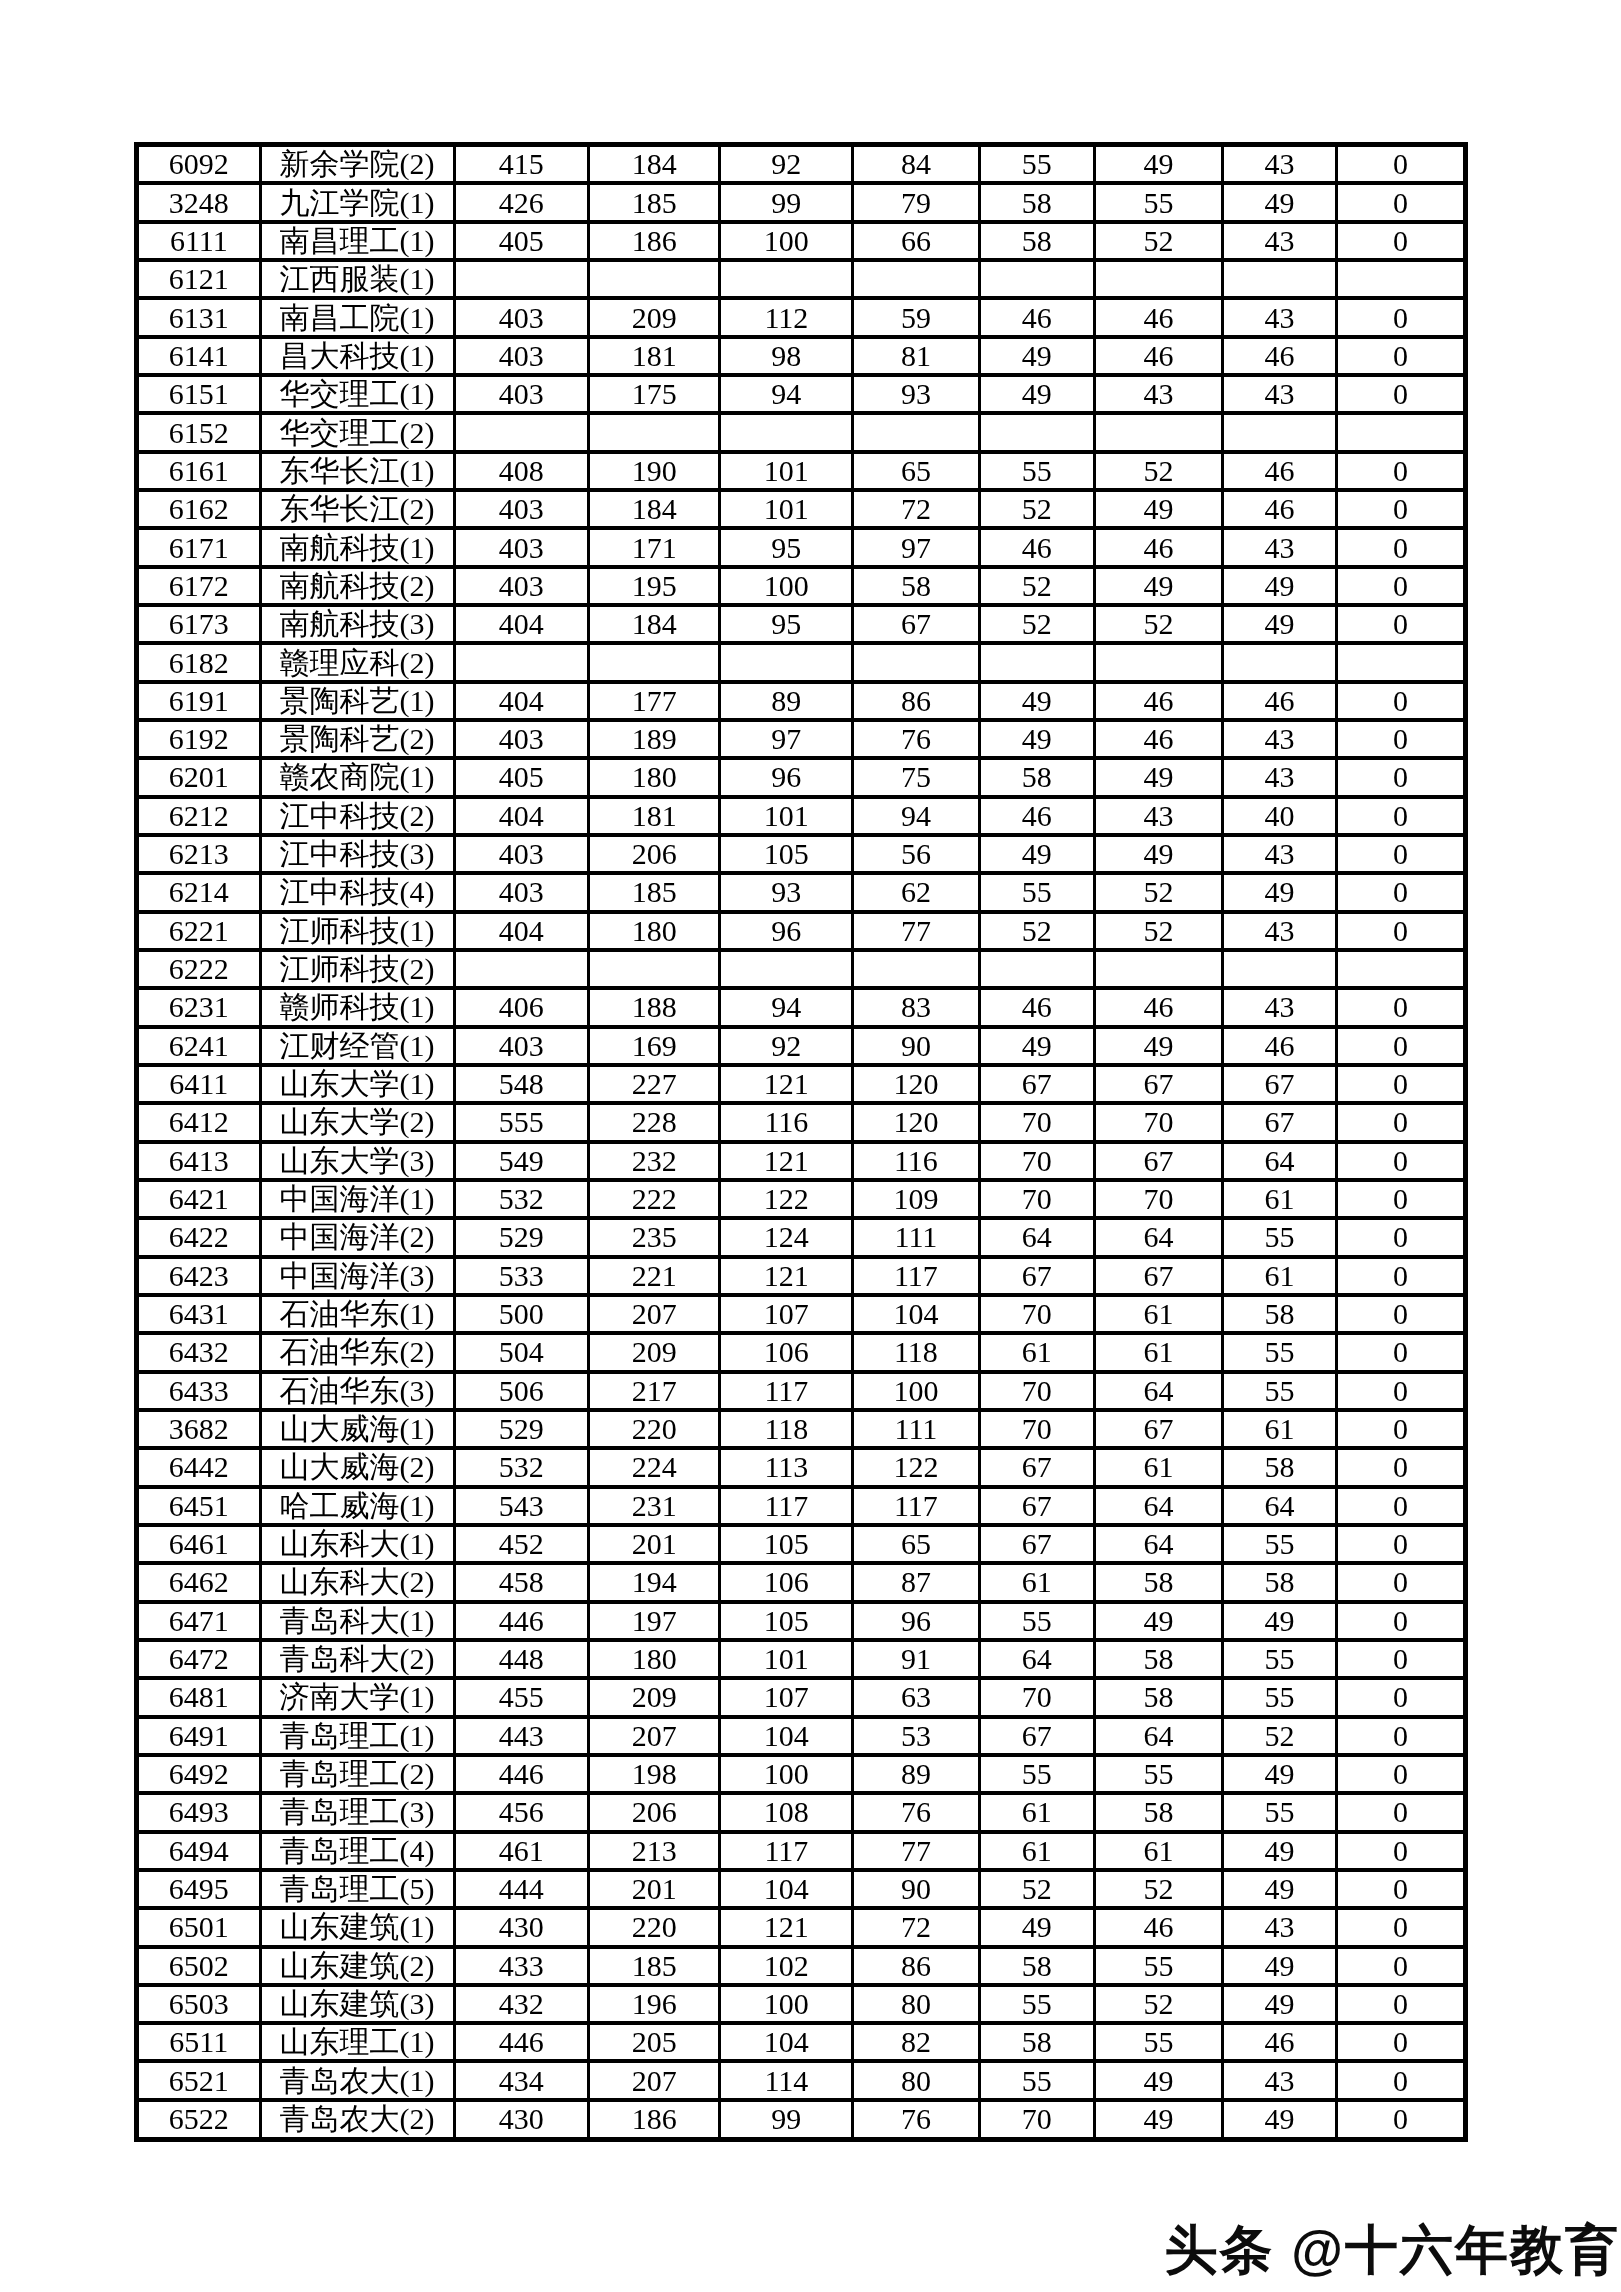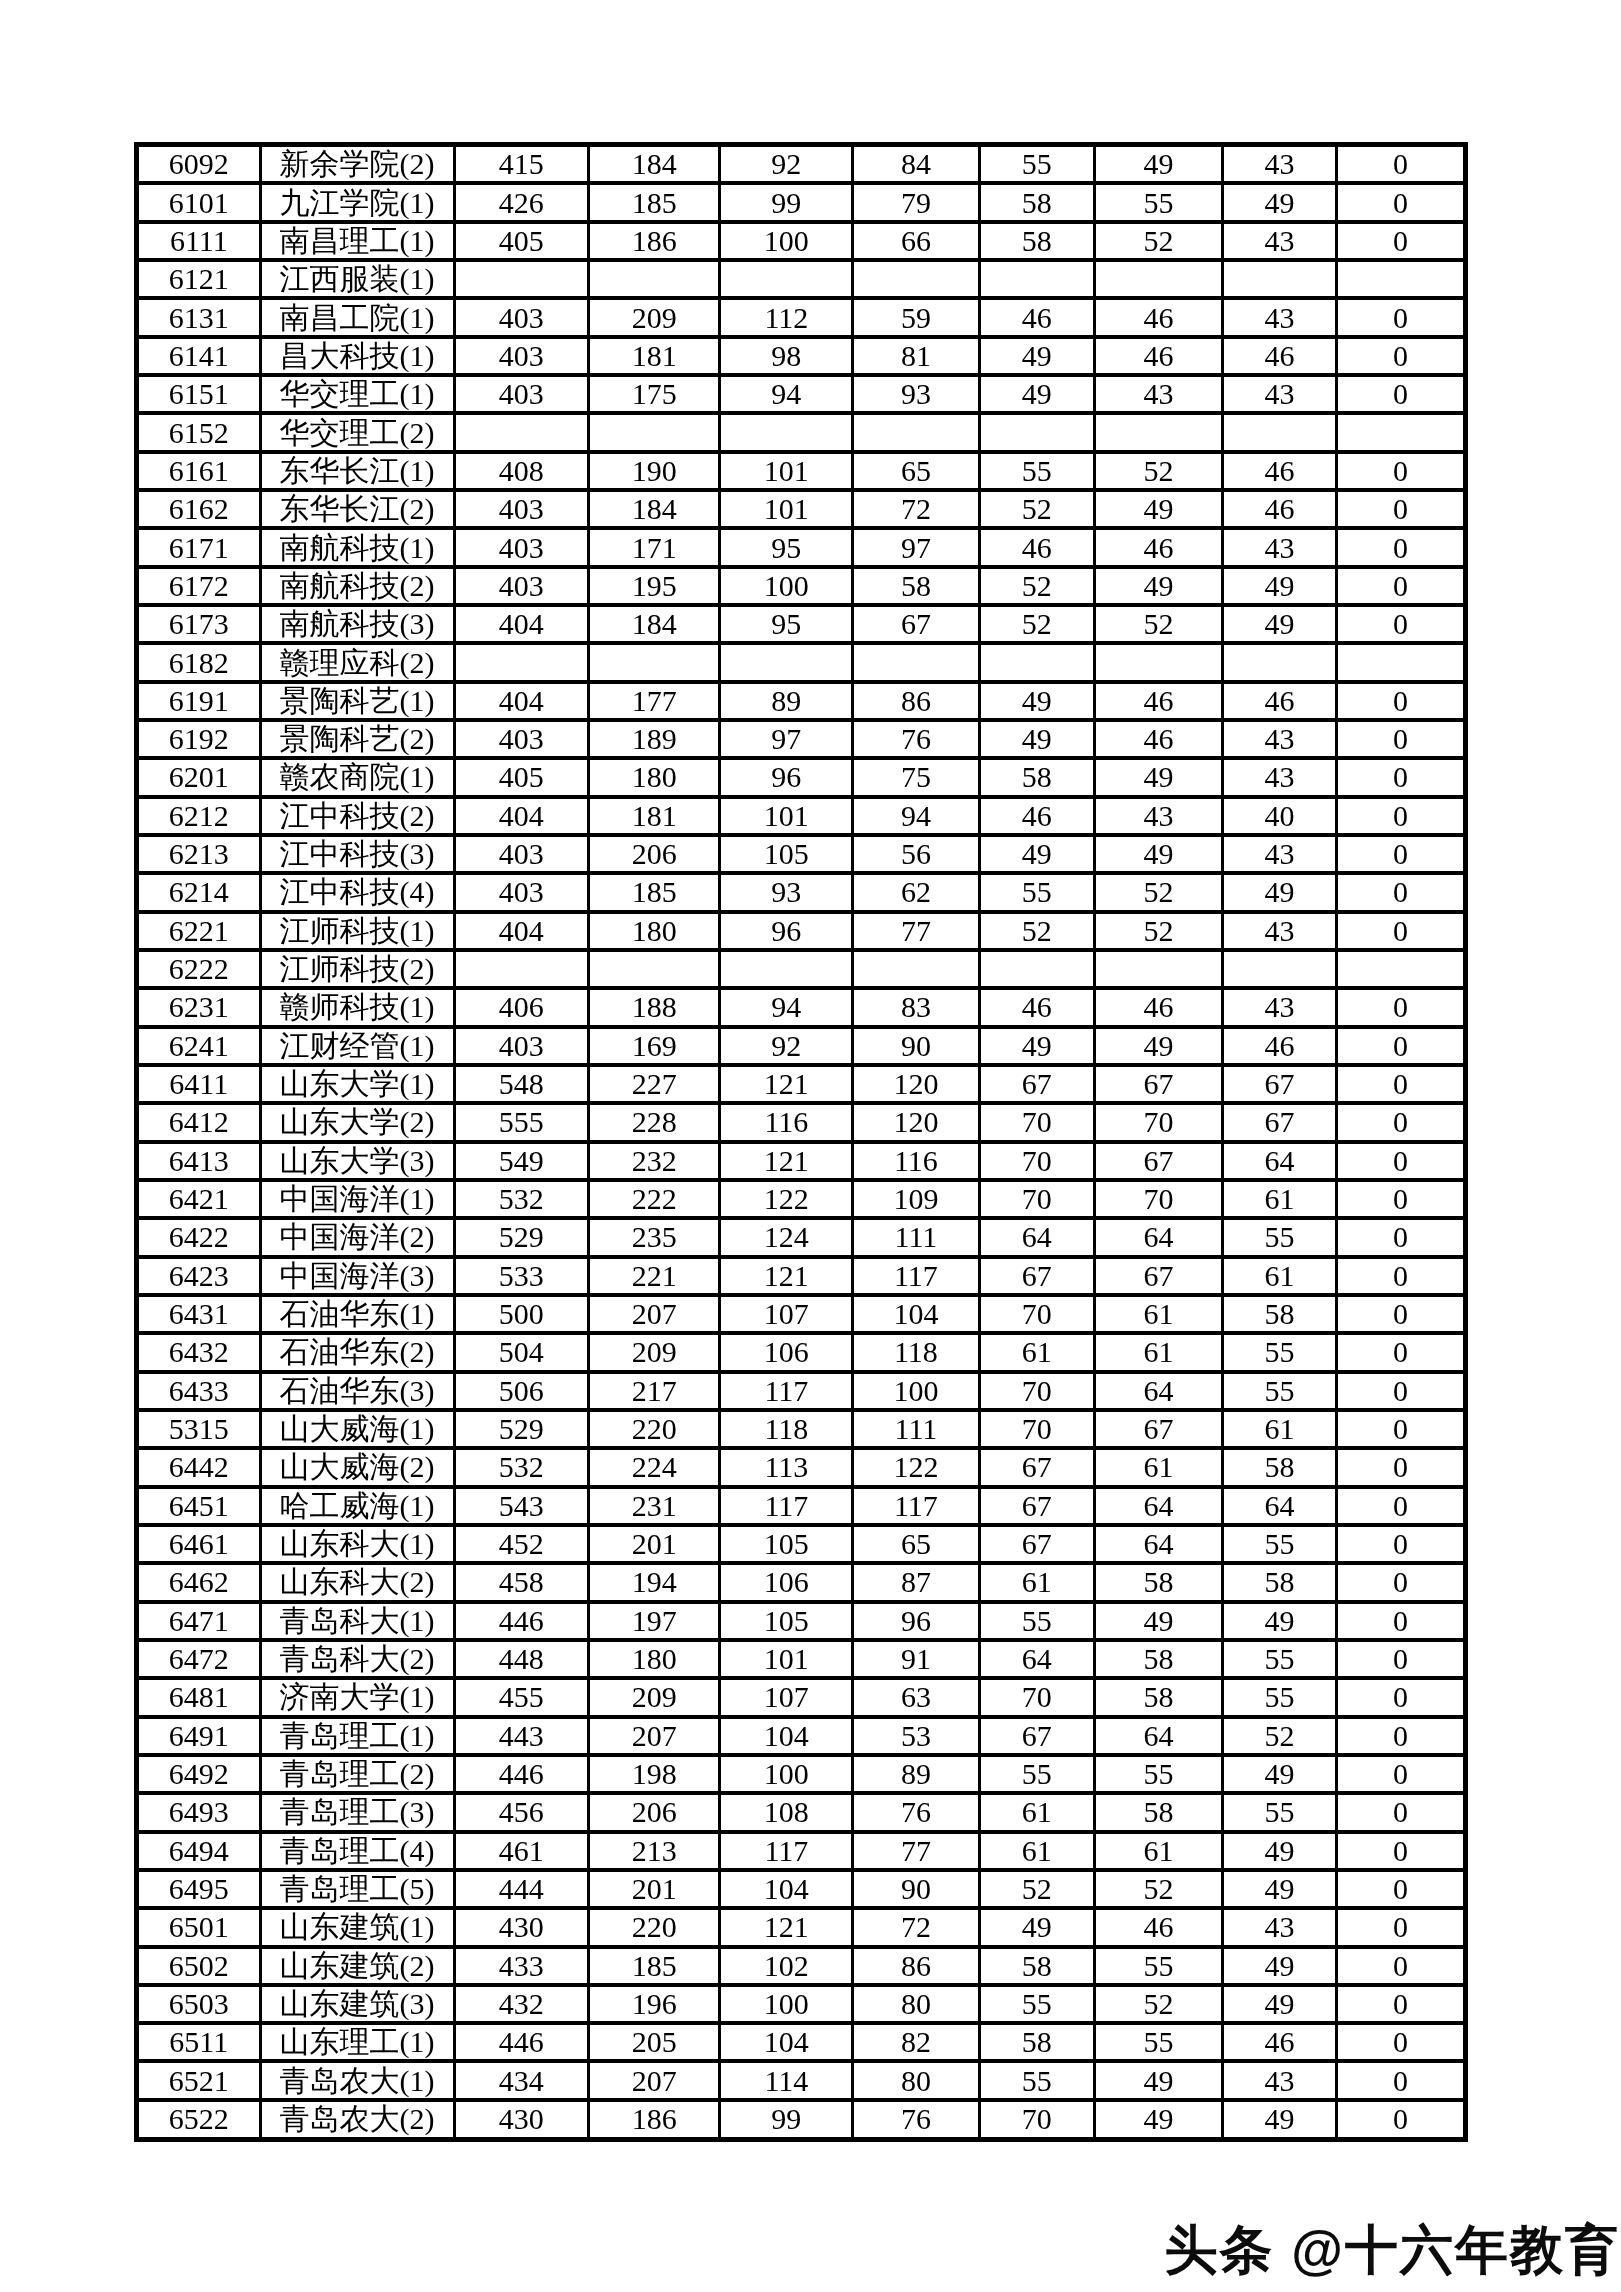--- a/index.html
+++ b/index.html
@@ -89,21 +89,21 @@
           <td>415</td>
           <td>184</td>
           <td>92</td>
           <td>84</td>
           <td>55</td>
           <td>49</td>
           <td>43</td>
           <td>0</td>
         </tr>
         <tr>
-          <td>6101</td>
+          <td>3248</td>
           <td>九江学院(1)</td>
           <td>426</td>
           <td>185</td>
           <td>99</td>
           <td>79</td>
           <td>58</td>
           <td>55</td>
           <td>49</td>
           <td>0</td>
         </tr>
@@ -473,21 +473,21 @@
           <td>506</td>
           <td>217</td>
           <td>117</td>
           <td>100</td>
           <td>70</td>
           <td>64</td>
           <td>55</td>
           <td>0</td>
         </tr>
         <tr>
-          <td>5315</td>
+          <td>3682</td>
           <td>山大威海(1)</td>
           <td>529</td>
           <td>220</td>
           <td>118</td>
           <td>111</td>
           <td>70</td>
           <td>67</td>
           <td>61</td>
           <td>0</td>
         </tr>

